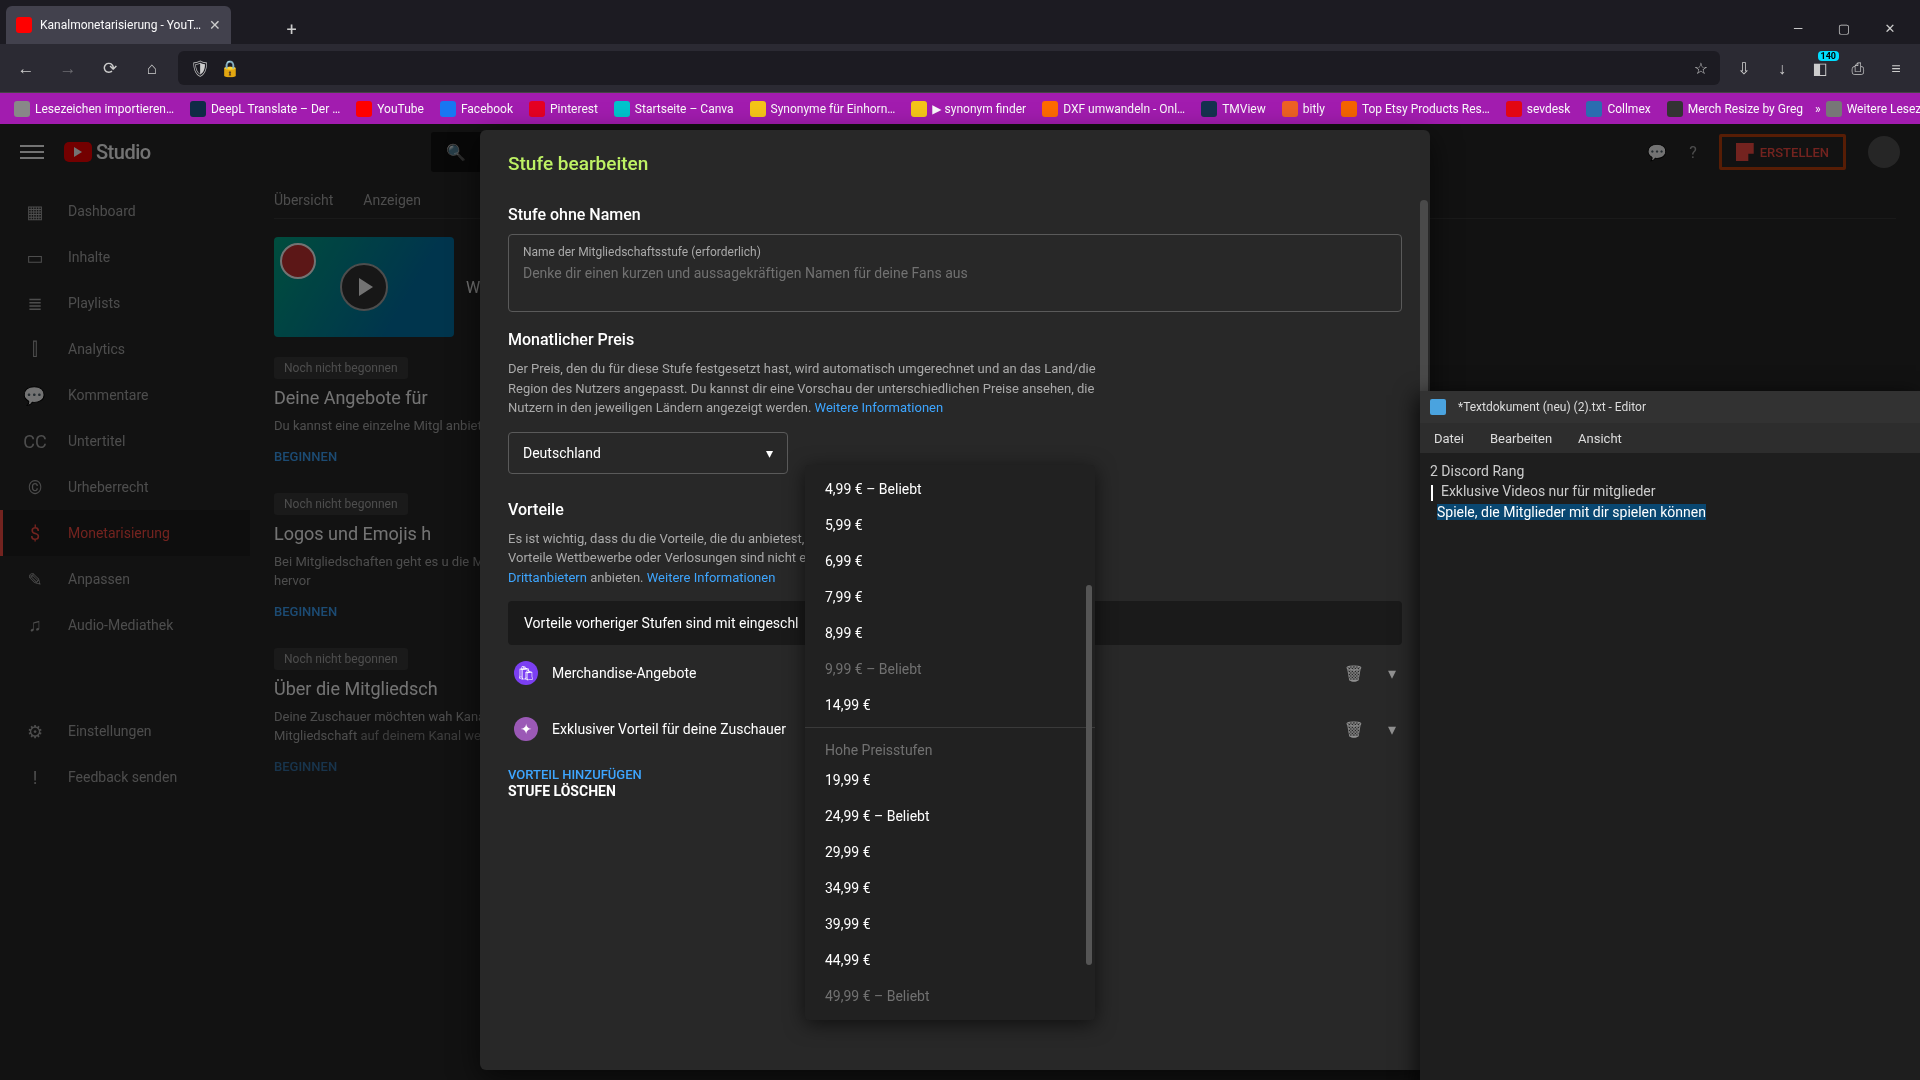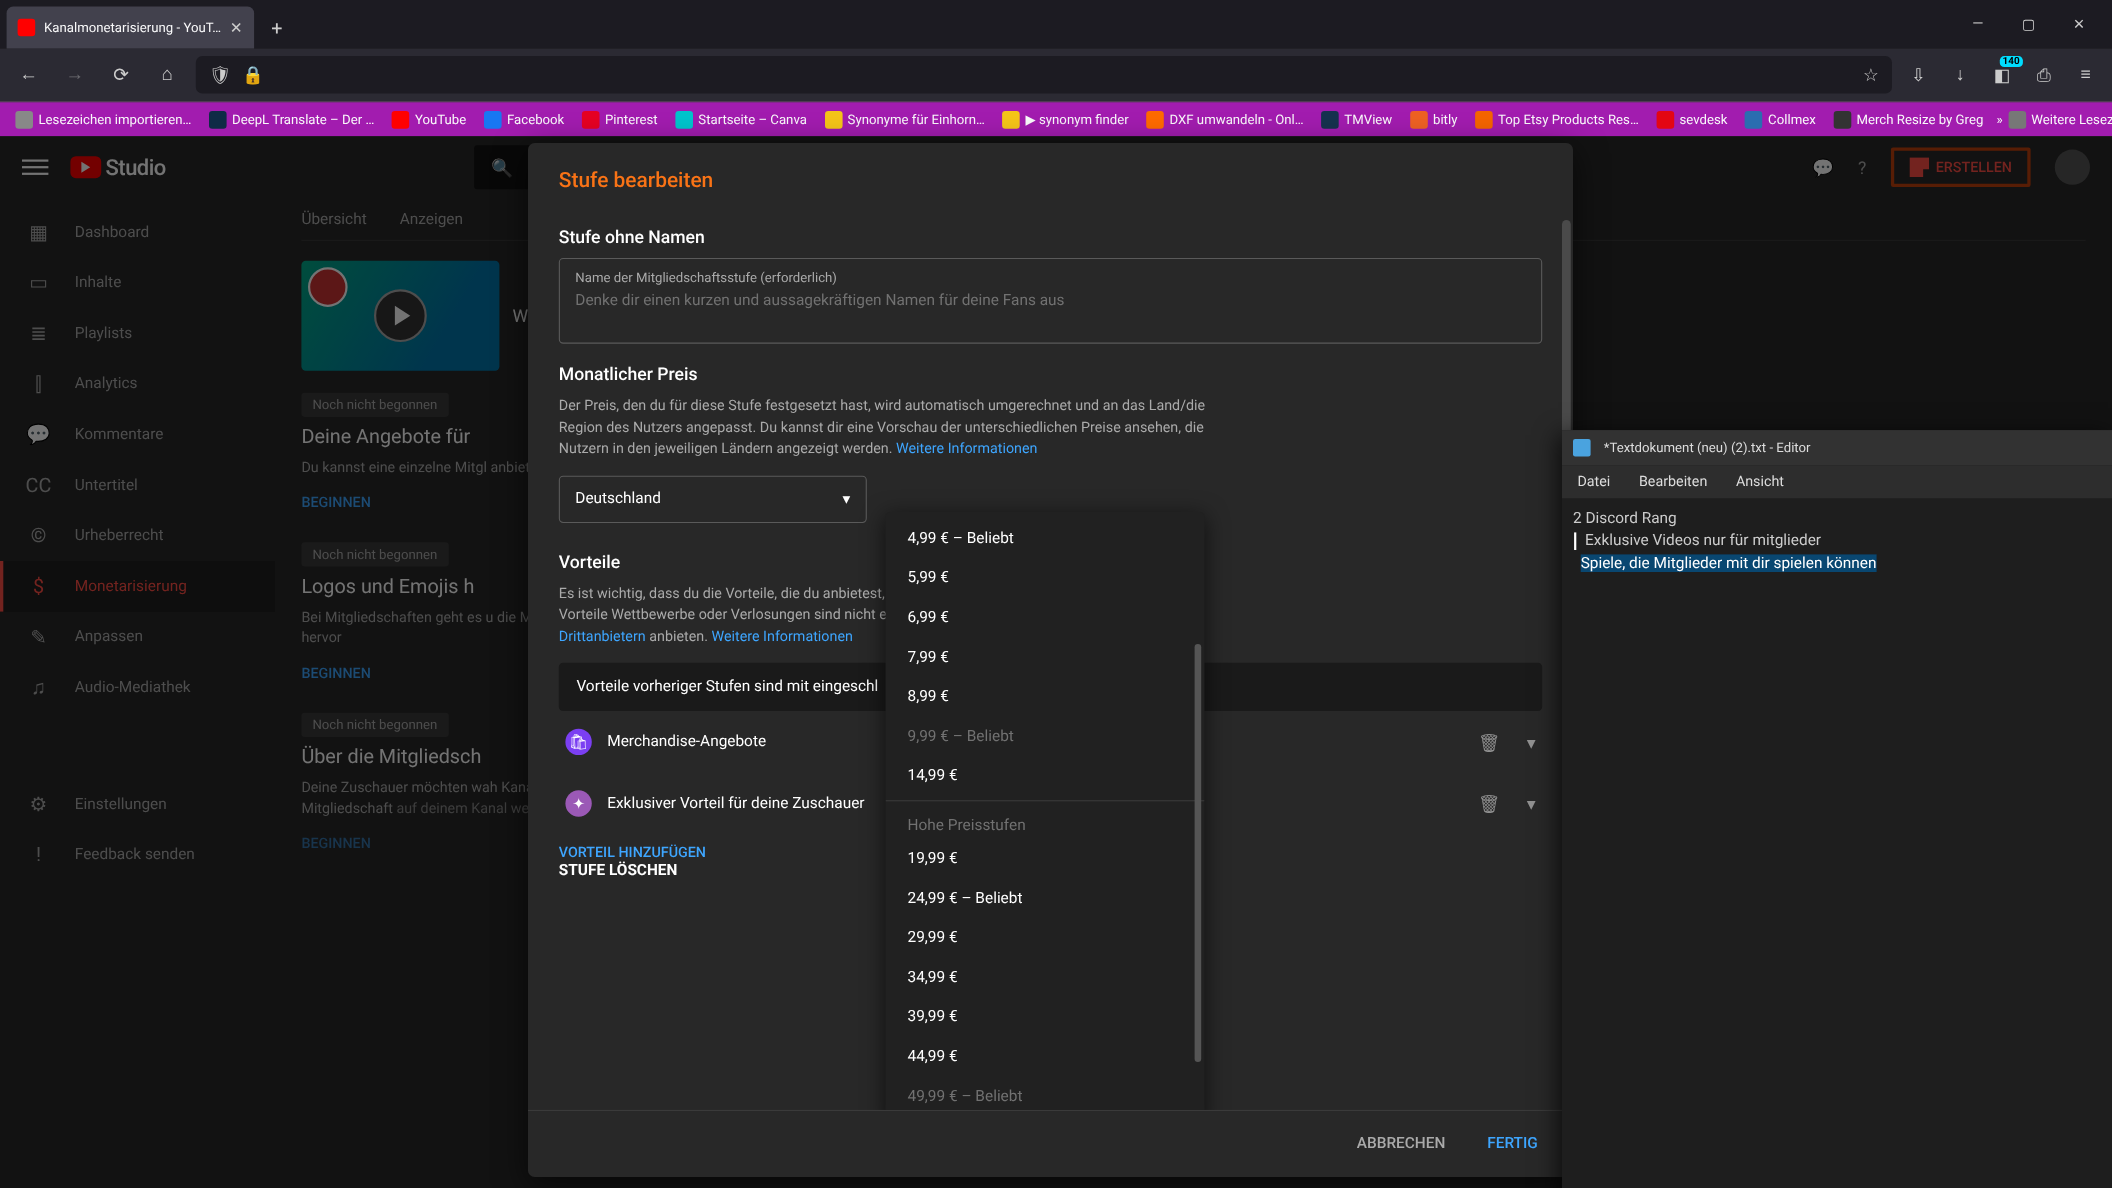--- a/index.html
+++ b/index.html
@@ -1,19 +1,19 @@
 <!DOCTYPE html>
 <html><head>
 <meta charset="utf-8">
 <style>
 * { margin: 0; padding: 0; box-sizing: border-box; font-family: Roboto, Arial, sans-serif; }
 body { background: #0f0f0f; color: #aaa; width: 1920px; height: 1080px; overflow: hidden; position: relative; }
 
 
-.ff-titlebar { height: 44px; background: #1c1b22; display: flex; align-items: center; }
+.ff-titlebar { height: 44px; background: #1c1b22; display: flex; align-items: flex-end; gap: 40px; }
 .ff-tab { background: #42414d; height: 38px; margin: 6px 0 0 6px; border-radius: 6px 6px 0 0; display: flex; align-items: center; padding: 0 10px; font-size: 12px; color: #f9f9fa; gap: 8px; min-width: 210px; }
 .ff-tab-icon { width: 16px; height: 16px; background: #ff0000; border-radius: 3px; }
 .ff-tab-close { color: #ccc; margin-left: auto; font-size: 14px; cursor: pointer; }
 .ff-newtab { width: 30px; height: 30px; margin: 8px 0 0 6px; display: flex; align-items: center; justify-content: center; color: #ccc; font-size: 18px; }
 .ff-winctrl { margin-left: auto; display: flex; gap: 18px; padding: 8px 16px; color: #ccc; }
 .ff-winctrl span { width: 28px; text-align: center; font-size: 13px; }
 
 .ff-toolbar { height: 48px; background: #2b2a33; display: flex; align-items: center; padding: 0 10px; gap: 10px; }
 .ff-navbtn { width: 32px; height: 32px; display: flex; align-items: center; justify-content: center; color: #ccc; font-size: 17px; border-radius: 4px; }
 .ff-navbtn.disabled { opacity: 0.4; }
@@ -57,21 +57,21 @@
 .vid-title{ color:#fff; font-size:16px; }
 .card{ margin-bottom:28px;}
 .pill{ display:inline-block; background:#3a3a3a; color:#aaa; font-size:12px; padding:4px 10px; border-radius:3px; margin-bottom:8px;}
 .card h3{ color:#fff; font-size:18px; font-weight:400; margin-bottom:8px;}
 .card p{ font-size:13px; color:#aaa; line-height:1.5; margin-bottom:10px; max-width: 520px;}
 .link-btn{ color:#3ea6ff; font-size:13px; font-weight:500; }
 
 
 .modal-scrim{ position:absolute; left:0; top:0; right:0; bottom:0; background:rgba(0,0,0,0.55);}
 .modal{ position:absolute; left:480px; top:6px; width:950px; height: 940px; background:#282828; border-radius:6px; display:flex; flex-direction:column; box-shadow:0 8px 30px rgba(0,0,0,0.6);}
-.modal-h{ padding:22px 28px 10px; color:#f97316; font-size:19px; font-weight:500;}
+.modal-h{ padding:22px 28px 10px; color:#bef264; font-size:19px; font-weight:500;}
 .modal-body{ flex:1; overflow-y:auto; padding:10px 28px; position:relative;}
 .modal-footer{ border-top:1px solid #3a3a3a; padding:14px 22px; display:flex; justify-content:flex-end; gap:18px;}
 .btn-text{ font-size:14px; font-weight:500; padding:8px 10px;}
 .btn-grey{ color:#aaa;}
 .btn-blue{ color:#3ea6ff;}
 
 .sec-title{ color:#fff; font-size:16px; font-weight:500; margin:10px 0 10px;}
 .field-box{ border:1px solid #5a5a5a; border-radius:4px; padding:10px 14px 30px; margin-bottom:18px;}
 .field-label{ font-size:12px; color:#aaa;}
 .field-ph{ font-size:14px; color:#717171; margin-top:6px;}
@@ -406,24 +406,20 @@
             <div class="price-opt">24,99 € – Beliebt</div>
             <div class="price-opt">29,99 €</div>
             <div class="price-opt">34,99 €</div>
             <div class="price-opt">39,99 €</div>
             <div class="price-opt">44,99 €</div>
             <div class="price-opt dim">49,99 € – Beliebt</div>
           </div>
         <div class="scr-track"></div>
       </div>
     </div>
-    <div class="modal-footer">
-      <span class="btn-text btn-grey">ABBRECHEN</span>
-      <span class="btn-text btn-blue">FERTIG</span>
-    </div>
   </div>
 
   <div class="notepad">
     <div class="np-title">
       <span class="np-ic"></span>
       <span>*Textdokument (neu) (2).txt - Editor</span>
     </div>
     <div class="np-menu">
       <span>Datei</span>
       <span>Bearbeiten</span>

